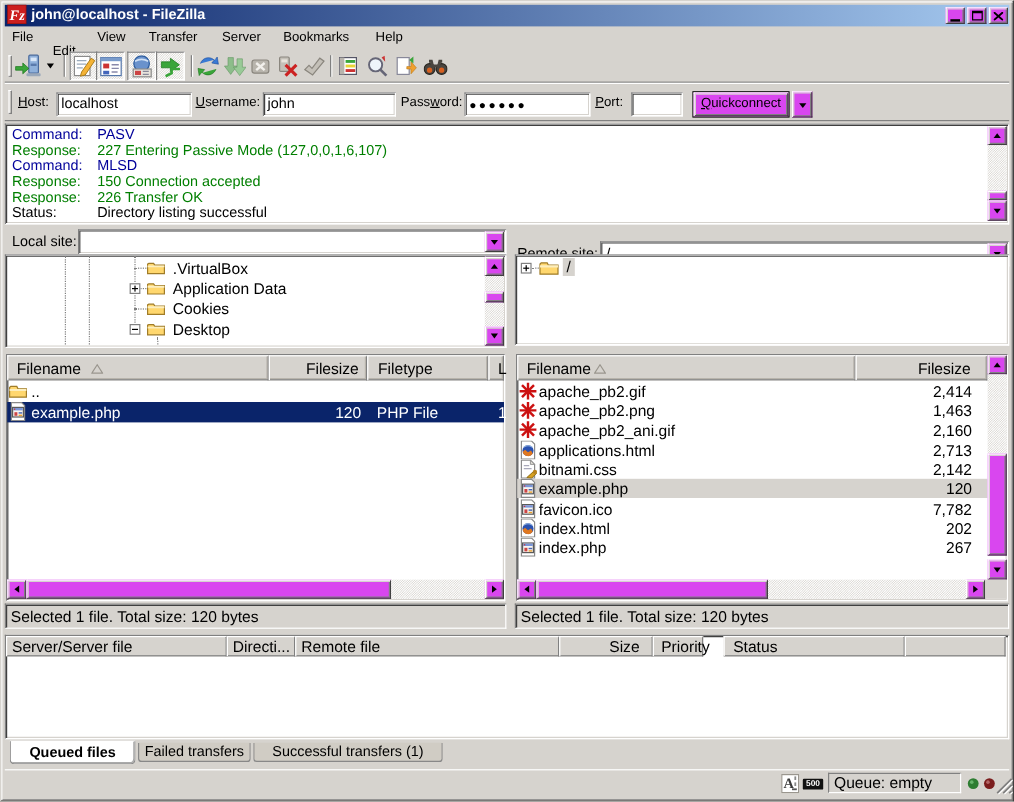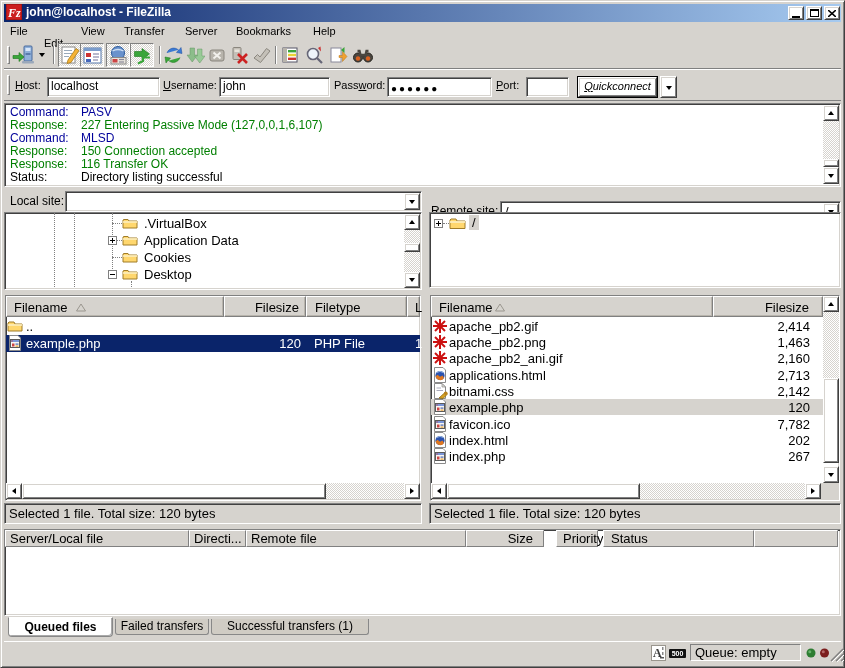--- a/index.html
+++ b/index.html
@@ -7,21 +7,21 @@
 body { font:12px/13px "Liberation Sans", sans-serif; color:#000; background:#d6d3ce; position:relative; }
 .abs { position:absolute; }
 .win { position:absolute; left:0; top:0; width:845px; height:668px;
   border:1px solid; border-color:#d6d3ce #404040 #404040 #d6d3ce;
   box-shadow: inset 1px 1px 0 #fff, inset -1px -1px 0 #808080;
   background:#d6d3ce; }
 .sk { border:1px solid; border-color:#808080 #fff #fff #808080;
   box-shadow: inset 1px 1px 0 #404040, inset -1px -1px 0 #d6d3ce; background:#fff; }
 .sk1 { border:1px solid; border-color:#808080 #fff #fff #808080; }
 .btn { border:1px solid; border-color:#fff #404040 #404040 #fff;
-  box-shadow: inset 1px 1px 0 #d6d3ce, inset -1px -1px 0 #808080; background:#ffffff;font-style:italic; }
+  box-shadow: inset 1px 1px 0 #d6d3ce, inset -1px -1px 0 #808080; background:#d946ef; }
 .pressed { border:1px solid; border-color:#808080 #fff #fff #808080; box-shadow:none; }
 .chk { background-color:#fff;
   background-image: linear-gradient(45deg,#d6d3ce 25%,transparent 25%,transparent 75%,#d6d3ce 75%),
                     linear-gradient(45deg,#d6d3ce 25%,transparent 25%,transparent 75%,#d6d3ce 75%);
   background-size:2px 2px; background-position:0 0,1px 1px; }
 .tri-up { width:0;height:0;border-left:3px solid transparent;border-right:3px solid transparent;border-bottom:4px solid #000; }
 .tri-dn { width:0;height:0;border-left:3px solid transparent;border-right:3px solid transparent;border-top:4px solid #000; }
 .tri-lf { width:0;height:0;border-top:3px solid transparent;border-bottom:3px solid transparent;border-right:4px solid #000; }
 .tri-rt { width:0;height:0;border-top:3px solid transparent;border-bottom:3px solid transparent;border-left:4px solid #000; }
 .ctr { display:flex; align-items:center; justify-content:center; }
@@ -217,21 +217,21 @@
 <div class="abs sk" id="log" style="left:4px;top:103px;width:837px;height:84px;">
   <div class="abs" style="left:5px;top:2px;color:#00009a;">Command:</div>
     <div class="abs" style="left:76px;top:2px;color:#00009a;">PASV</div>
   <div class="abs" style="left:5px;top:15px;color:#007f00;">Response:</div>
     <div class="abs" style="left:76px;top:15px;color:#007f00;">227 Entering Passive Mode (127,0,0,1,6,107)</div>
   <div class="abs" style="left:5px;top:28px;color:#00009a;">Command:</div>
     <div class="abs" style="left:76px;top:28px;color:#00009a;">MLSD</div>
   <div class="abs" style="left:5px;top:41px;color:#007f00;">Response:</div>
     <div class="abs" style="left:76px;top:41px;color:#007f00;">150 Connection accepted</div>
   <div class="abs" style="left:5px;top:54px;color:#007f00;">Response:</div>
-    <div class="abs" style="left:76px;top:54px;color:#007f00;">116 Transfer OK</div>
+    <div class="abs" style="left:76px;top:54px;color:#007f00;">226 Transfer OK</div>
   <div class="abs" style="left:5px;top:67px;color:#000;">Status:</div>
     <div class="abs" style="left:76px;top:67px;color:#000;">Directory listing successful</div>
 
   <div class="abs" style="right:1px;top:1px;width:16px;height:80px;">
     <div class="abs btn ctr" style="left:0;top:0;width:16px;height:16px;">
         <div class="tri-up"></div>
       </div>
     <div class="abs chk" style="left:0;top:16px;width:16px;height:38px;"></div>
     <div class="abs btn" style="left:0;top:54px;width:16px;height:8px;"></div>
     <div class="abs btn ctr" style="left:0;top:62px;width:16px;height:17px;">
@@ -530,32 +530,32 @@
 <div class="abs sk1" style="font-size:13px;left:4px;top:503px;width:418px;height:21px;background:#d6d3ce;box-shadow:inset 1px 1px 0 #404040;">
   <div class="abs" style="left:4px;top:3px;">Selected 1 file. Total size: 120 bytes</div>
 </div>
 <div class="abs sk1" style="font-size:13px;left:429px;top:503px;width:412px;height:21px;background:#d6d3ce;box-shadow:inset 1px 1px 0 #404040;">
   <div class="abs" style="left:4px;top:3px;">Selected 1 file. Total size: 120 bytes</div>
 </div>
 
 <div class="abs sk" id="queue" style="font-size:13px;left:4px;top:529px;width:837px;height:87px;">
   <div id="queue-content">
     <div class="qcol" style="left:0;width:184px;">
-        <span style="left:4px;">Server/Local file</span>
+        <span style="left:4px;">Server/Server file</span>
       </div>
     <div class="qcol" style="left:184px;width:57px;">
         <span style="left:4px;">Directi...</span>
       </div>
     <div class="qcol" style="left:241px;width:220px;">
         <span style="left:4px;">Remote file</span>
       </div>
     <div class="qcol" style="left:461px;width:78px;">
         <span style="right:10px;">Size</span>
       </div>
-    <div class="qcol" style="left:539px;width:42px;margin-left:12px;">
+    <div class="qcol" style="left:539px;width:42px;">
         <span style="left:6px;">Priority</span>
       </div>
     <div class="qcol" style="left:598px;width:151px;">
         <span style="left:7px;">Status</span>
       </div>
     <div class="qcol" style="left:749px;width:84px;"></div>
   </div>
 </div>
 
 <div class="abs" id="tabs" style="font-size:12px;left:4px;top:616px;width:837px;height:22px;">

